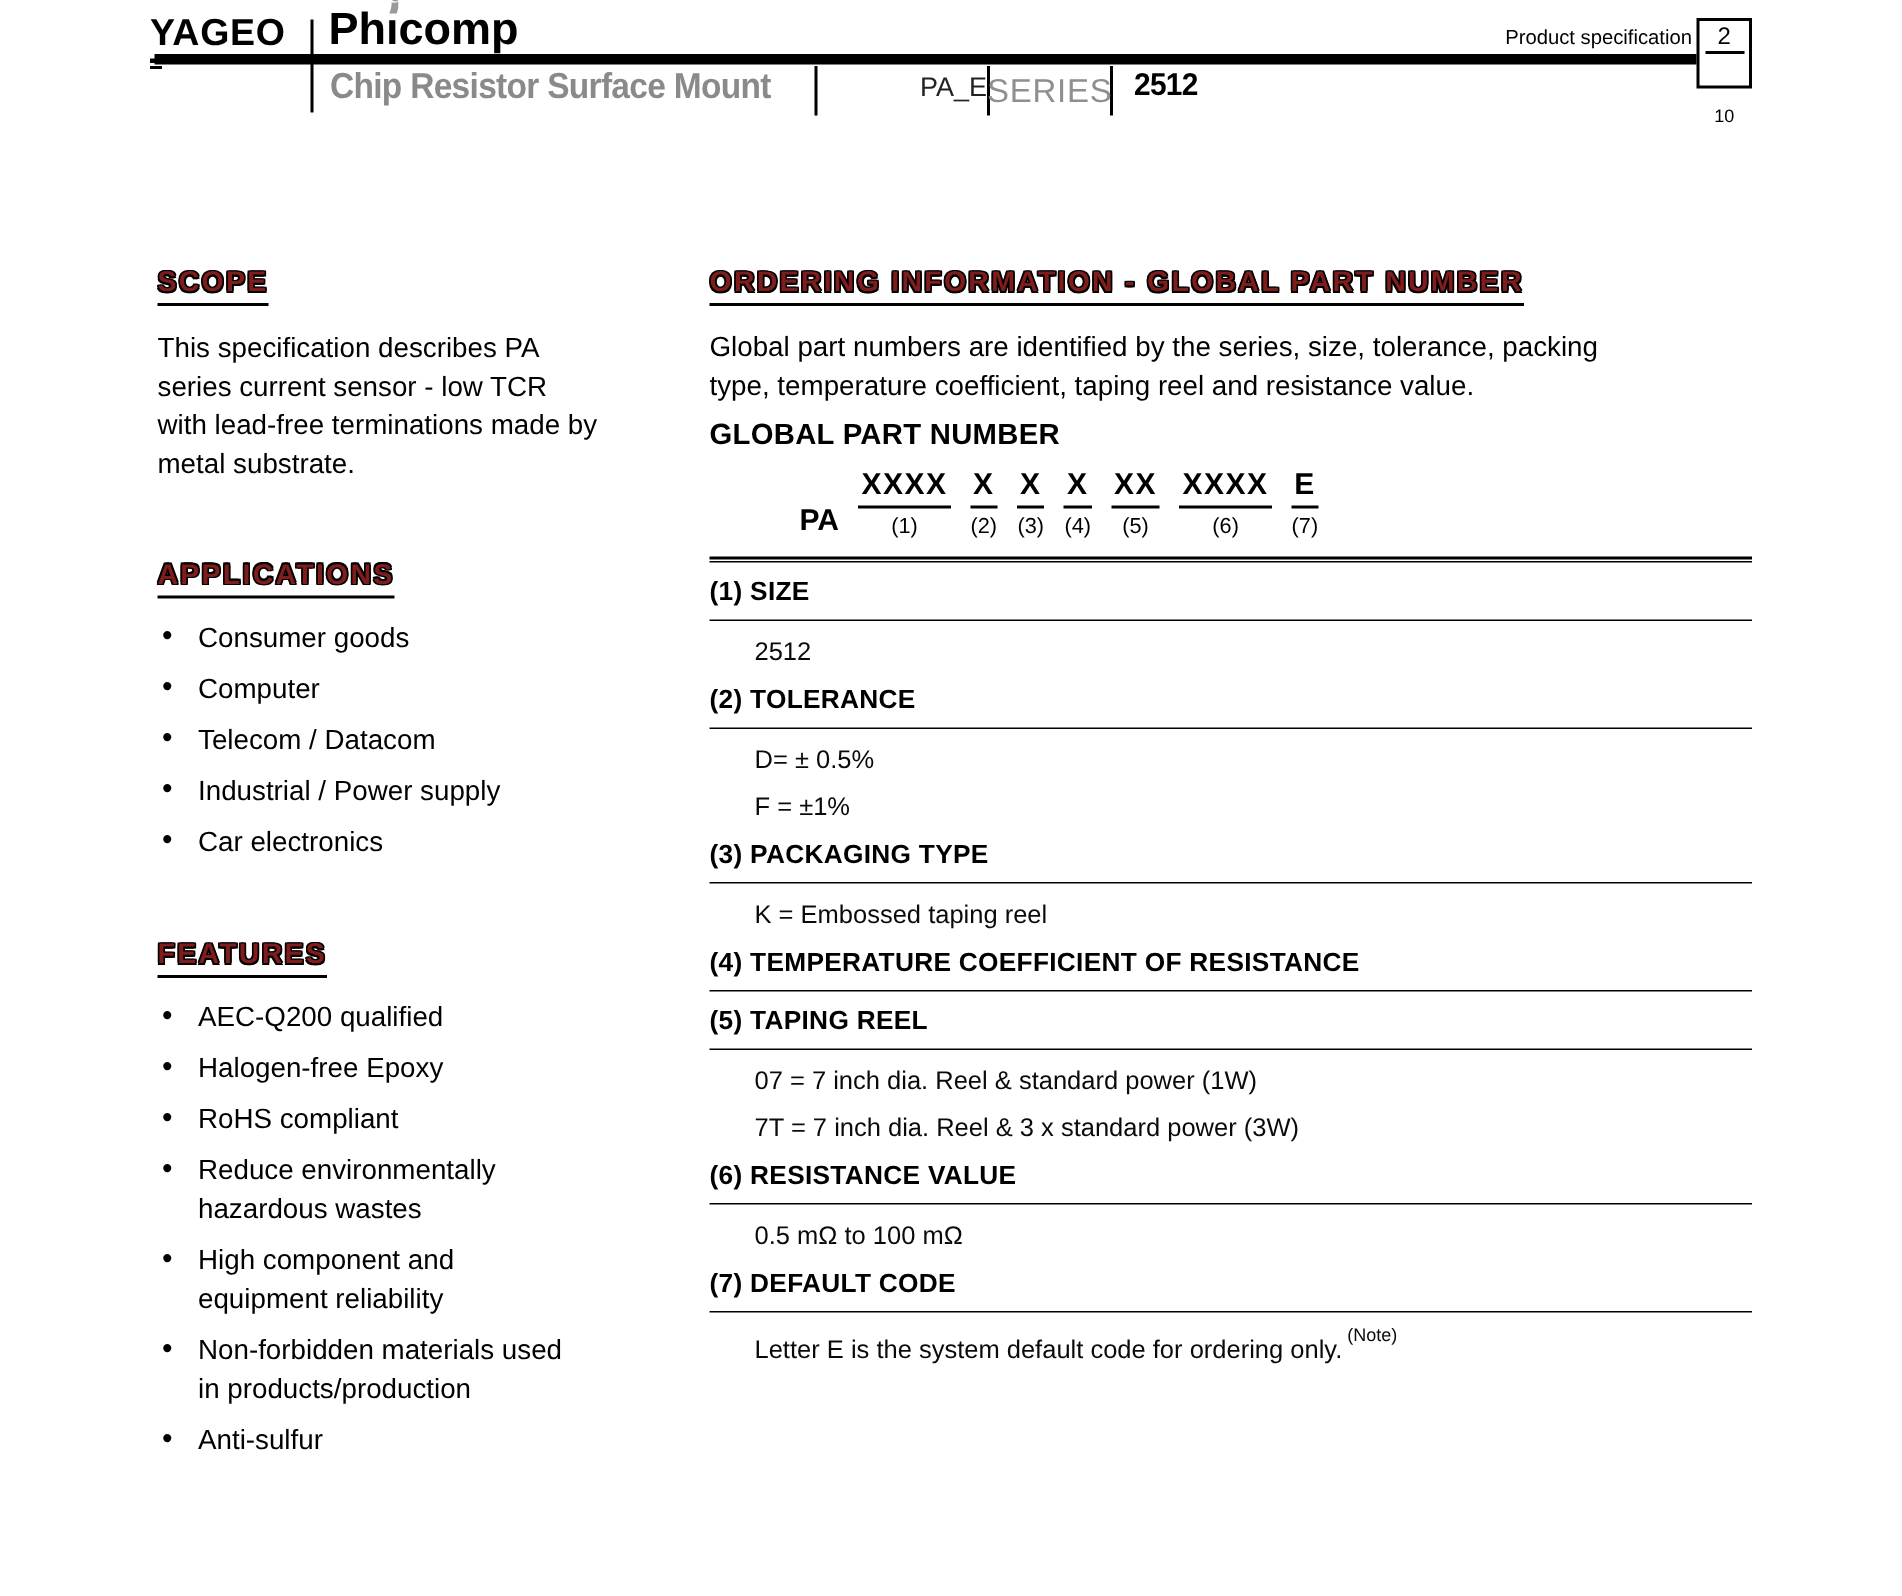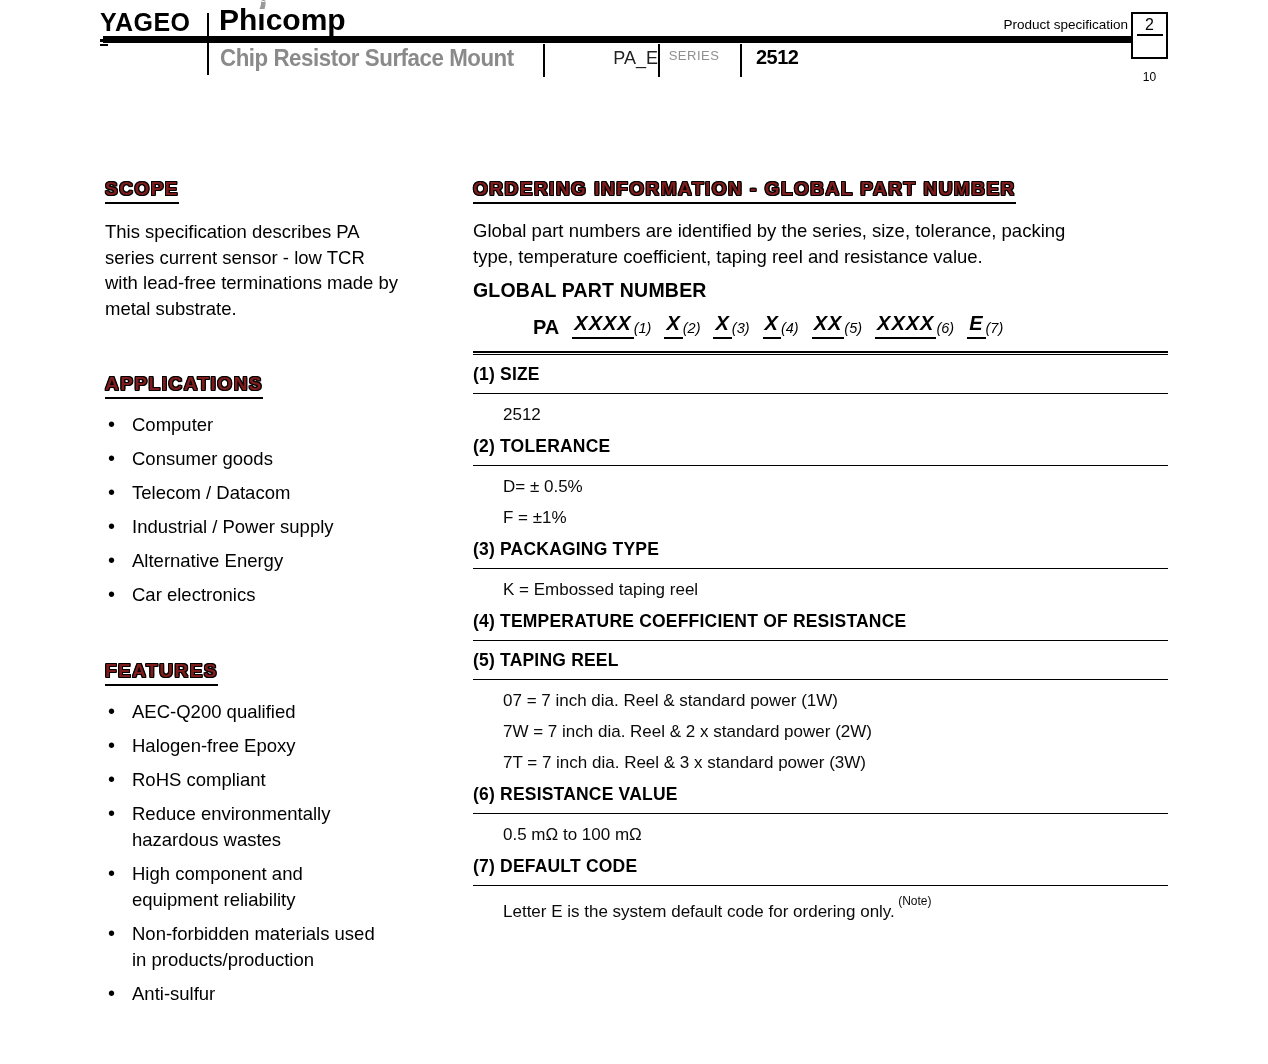--- a/index.html
+++ b/index.html
@@ -37,21 +37,21 @@
 
   .doc-title {
     position:absolute; left:220px; top:44px;
     font-size:24px; font-weight:800; color:var(--doc-title-gray,#8a8a8a);
     letter-spacing:-0.5px; transform:scaleX(0.93); transform-origin:left top;
     white-space:nowrap;
   }
   .v-sep { position:absolute; top:44px; width:2px; height:33px; background:#000; }
   .v-sep.s1 { left:543px; } .v-sep.s2 { left:658px; } .v-sep.s3 { left:740px; }
   .series-code { position:absolute; left:543px; width:115px; top:48px; text-align:right; font-size:18px; color:#222; }
-  .series-label { position:absolute; left:658px; width:72px; top:48px; text-align:center; font-size:13px; color:var(--series-gray,#8f8f8f); letter-spacing:0.5px; }
+  .series-label { position:absolute; left:658px; width:72px; top:48px; text-align:center; font-size:22px; color:var(--series-gray,#8f8f8f); letter-spacing:0.5px; }
   .series-size { position:absolute; left:756px; top:45px; font-size:21px; font-weight:800; letter-spacing:-0.5px; transform:scaleX(0.95); transform-origin:left top; }
 
   
   .outline-heading {
     display:inline-block; font-size:19px; font-weight:800; letter-spacing:1.5px;
     color:#7f1d1d;
     text-shadow:-1px -1px 0 #000, 1px -1px 0 #000, -1px 1px 0 #000, 1px 1px 0 #000,
                 -1px 0 0 #000, 1px 0 0 #000, 0 -1px 0 #000, 0 1px 0 #000;
     border-bottom:2px solid #000; padding-bottom:2px;
   }
@@ -63,21 +63,21 @@
   ul.bullets { list-style:none; margin-top:13px; font-size:18.5px; }
   ul.bullets li { position:relative; padding-left:27px; margin-bottom:8px; line-height:26px; white-space:pre-line; }
   ul.bullets li::before { content:"\2022"; position:absolute; left:3px; top:-1px; font-size:20px; }
 
   
   .right-col { position:absolute; left:473px; top:178px; width:695px; }
   .intro { font-size:18.5px; line-height:26px; margin-top:14px; white-space:pre-line; }
   .gpn-title { font-size:19.5px; font-weight:800; margin-top:9px; letter-spacing:0.2px; }
   .pn-row { display:flex; align-items:flex-end; gap:13px; margin:10px 0 0 60px; font-size:20px; font-weight:800; }
   .pn-prefix { padding-top:1px; }
-  .pn-seg { display:flex; flex-direction:row; align-items:center;font-style:italic; }
+  .pn-seg { display:flex; flex-direction:column; align-items:center; }
   .pn-seg .txt { border-bottom:2px solid #000; padding:0 2px 2px; letter-spacing:1px; }
   .pn-seg .num { font-size:14.5px; font-weight:400; margin-top:4px; letter-spacing:0; }
 
   .rule-double { margin-top:12px; height:4px; border-top:2px solid #000; border-bottom:1.5px solid #000; }
   .sec-h { font-size:17.5px; font-weight:700; margin:9px 0 8px; letter-spacing:0.2px; }
   .sec-rule { border-top:1.5px solid #000; }
   .sec-items { padding:11px 0 0 30px; }
   .sec-item { font-size:17px; line-height:19px; margin-bottom:12px; color:#0a0a0a; }
   sup.note { font-size:12px; position:relative; top:-5px; }
 </style>
@@ -112,25 +112,24 @@
 <div class="left-col">
   <div class="outline-heading">SCOPE</div>
   <p class="scope-body">This specification describes PA
 series current sensor - low TCR
 with lead-free terminations made by
 metal substrate.</p>
 
   <div class="section-gap"></div>
   <div class="outline-heading">APPLICATIONS</div>
   <ul class="bullets">
+      <li>Consumer goods</li>
       <li>Computer</li>
-      <li>Consumer goods</li>
       <li>Telecom / Datacom</li>
       <li>Industrial / Power supply</li>
-      <li>Alternative Energy</li>
       <li>Car electronics</li>
     </ul>
 
   <div class="section-gap"></div>
   <div class="outline-heading">FEATURES</div>
   <ul class="bullets">
       <li>AEC-Q200 qualified</li>
       <li>Halogen-free Epoxy</li>
       <li>RoHS compliant</li>
       <li>Reduce environmentally
@@ -198,21 +197,20 @@
       <div class="sec-rule"></div>
       <div class="sec-items">
         <div class="sec-item">K = Embossed taping reel</div>
       </div>
       <div class="sec-h">(4) TEMPERATURE COEFFICIENT OF RESISTANCE</div>
       <div class="sec-rule"></div>
       <div class="sec-h">(5) TAPING REEL</div>
       <div class="sec-rule"></div>
       <div class="sec-items">
         <div class="sec-item">07 = 7 inch dia. Reel &amp; standard power (1W)</div>
-        <div class="sec-item">7W = 7 inch dia. Reel &amp; 2 x standard power (2W)</div>
         <div class="sec-item">7T = 7 inch dia. Reel &amp; 3 x standard power (3W)</div>
       </div>
       <div class="sec-h">(6) RESISTANCE VALUE</div>
       <div class="sec-rule"></div>
       <div class="sec-items">
         <div class="sec-item">0.5 mΩ to 100 mΩ</div>
       </div>
       <div class="sec-h">(7) DEFAULT CODE</div>
       <div class="sec-rule"></div>
       <div class="sec-items">

